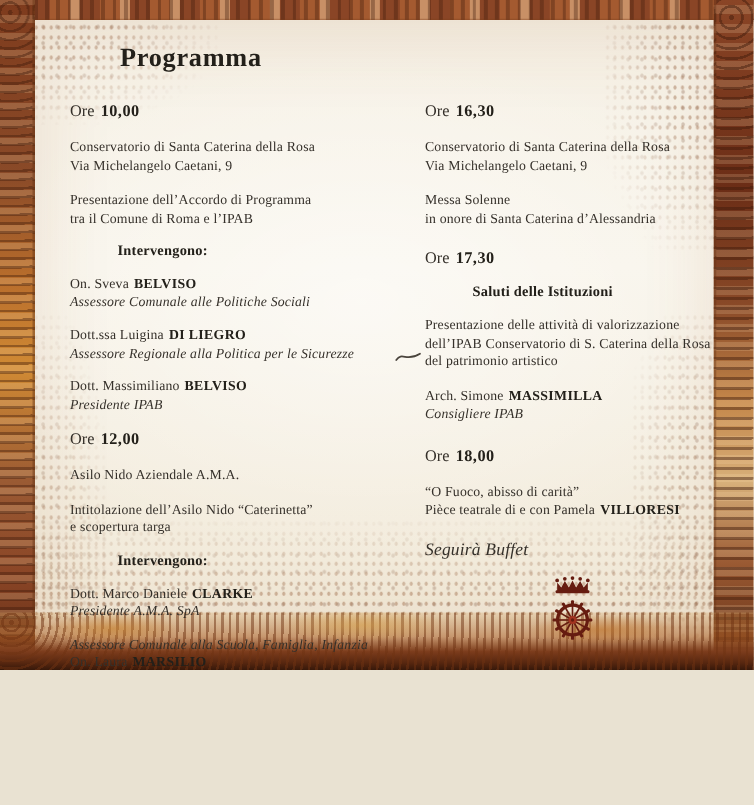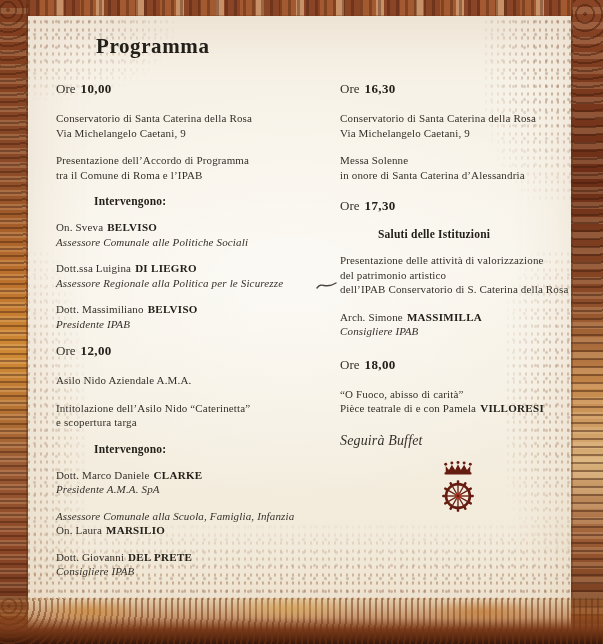--- a/index.html
+++ b/index.html
@@ -2,21 +2,21 @@
 <html style="--paper: #f8f4ea; --text: #35302a; --ink: #23201a; --rust: #9a5533; --rust_dark: #5e2a12; --emblem: #661c10; --wheel_hub: #a33420;"><head>
 <meta charset="utf-8">
 <style>
   html,body{margin:0;padding:0;}
   body{
     width:603px;height:644px;
     font-family:"Liberation Serif","DejaVu Serif",serif;
     background:#e9e2d2;
   }
   .poster{
-    position:relative;width:603px;height:644px;overflow:hidden;
+    position:relative;width:603px;height:536px;overflow:hidden;
     background:
       radial-gradient(ellipse 420px 260px at 48% 45%, rgba(255,255,255,.55), transparent 80%),
       linear-gradient(180deg,#f6f1e6 0%,#f8f4ea 40%,#f3ecdd 78%,#efe5d2 100%);
     box-shadow:inset 0 0 70px 18px rgba(160,95,40,.18);
   }
   
   .band{position:absolute;z-index:3;}
   .band-top{
     left:0;right:0;top:0;height:15px;
     background:
@@ -203,22 +203,22 @@
         </div>
 
         <div class="time">
           <span class="ore-label">Ore</span><span class="ore-value">17,30</span>
         </div>
 
         <div class="heading">Saluti delle Istituzioni</div>
 
         <div class="sec">
           <div class="line">Presentazione delle attività di valorizzazione</div>
+          <div class="line">dell’IPAB Conservatorio di S. Caterina della Rosa</div>
           <div class="line">del patrimonio artistico</div>
-          <div class="line">dell’IPAB Conservatorio di S. Caterina della Rosa</div>
         </div>
 
         <div class="speaker" style="margin-bottom:18px;">
           <div class="line"><span>Arch. Simone</span><span class="surname">MASSIMILLA</span></div>
           <div class="line role">Consigliere IPAB</div>
         </div>
 
         <div class="time gap-top">
           <span class="ore-label">Ore</span><span class="ore-value">18,00</span>
         </div>

